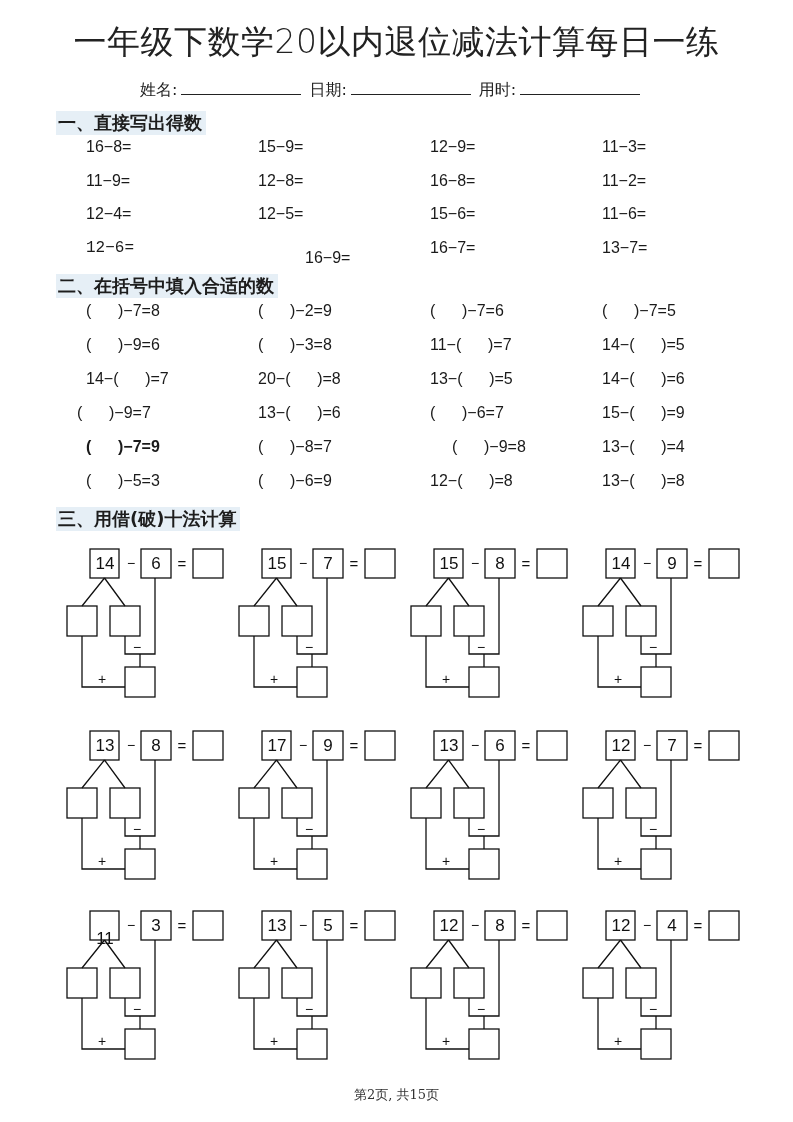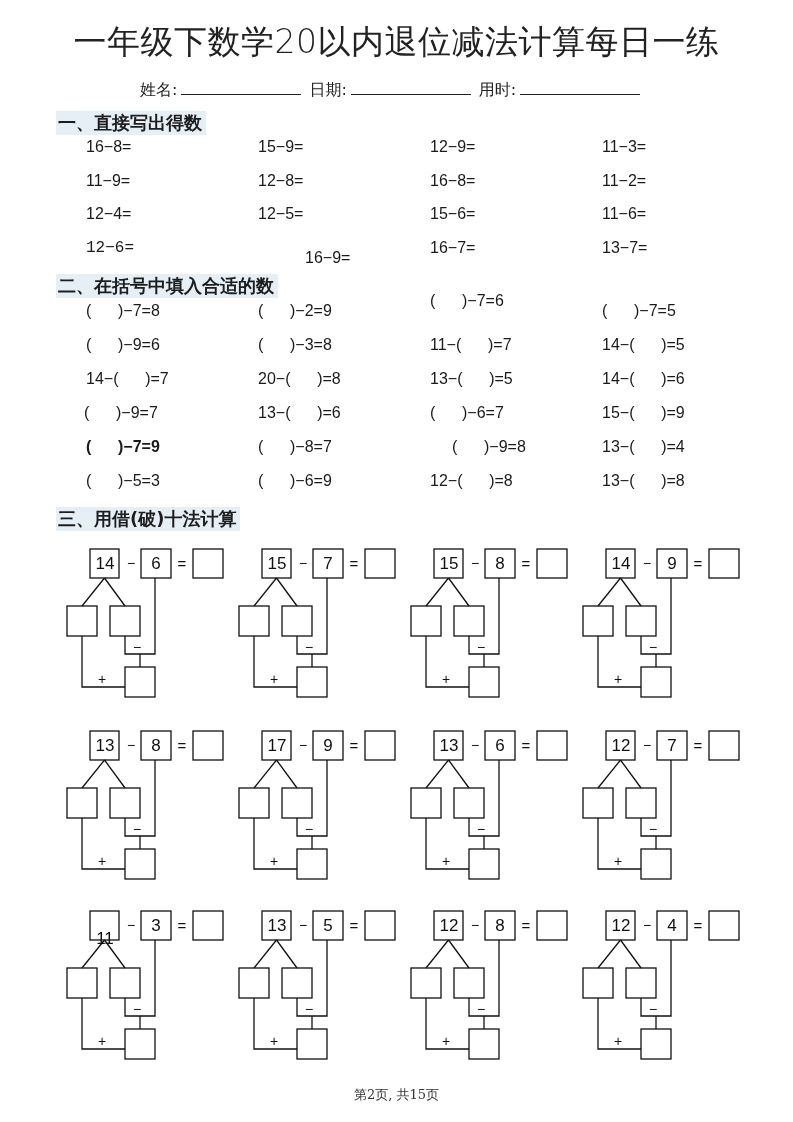--- a/index.html
+++ b/index.html
@@ -55,31 +55,31 @@
     <div class="cell" style="left: 430px; top: 205px;">15−6=</div>
     <div class="cell" style="left: 602px; top: 205px;">11−6=</div>
     <div class="cell" style="left: 86px; top: 238.5px; font-family: Liberation Mono, monospace;">12−6=</div>
     <div class="cell" style="left: 258px; top: 249px; margin-left: 47px;">16−9=</div>
     <div class="cell" style="left: 430px; top: 238.5px;">16−7=</div>
     <div class="cell" style="left: 602px; top: 238.5px;">13−7=</div>
   </div>
 <div id="s2">
     <div class="cell" style="left: 86px; top: 302px;">(      )−7=8</div>
     <div class="cell" style="left: 258px; top: 302px;">(      )−2=9</div>
-    <div class="cell" style="left: 430px; top: 292px;">(      )−7=6</div>
+    <div class="cell" style="left: 430px; top: 302px;">(      )−7=6</div>
     <div class="cell" style="left: 602px; top: 302px;">(      )−7=5</div>
     <div class="cell" style="left: 86px; top: 336px;">(      )−9=6</div>
     <div class="cell" style="left: 258px; top: 336px;">(      )−3=8</div>
     <div class="cell" style="left: 430px; top: 336px;">11−(      )=7</div>
     <div class="cell" style="left: 602px; top: 336px;">14−(      )=5</div>
     <div class="cell" style="left: 86px; top: 370px;">14−(      )=7</div>
     <div class="cell" style="left: 258px; top: 370px;">20−(      )=8</div>
     <div class="cell" style="left: 430px; top: 370px;">13−(      )=5</div>
     <div class="cell" style="left: 602px; top: 370px;">14−(      )=6</div>
-    <div class="cell" style="left: 84px; top: 404px;">(      )−9=7</div>
+    <div class="cell" style="left: 77px; top: 404px;">(      )−9=7</div>
     <div class="cell" style="left: 258px; top: 404px;">13−(      )=6</div>
     <div class="cell" style="left: 430px; top: 404px;">(      )−6=7</div>
     <div class="cell" style="left: 602px; top: 404px;">15−(      )=9</div>
     <div class="cell" style="left: 86px; top: 438px; font-weight: bold;">(      )−7=9</div>
     <div class="cell" style="left: 258px; top: 438px;">(      )−8=7</div>
     <div class="cell" style="left: 430px; top: 438px; margin-left: 22px;">(      )−9=8</div>
     <div class="cell" style="left: 602px; top: 438px;">13−(      )=4</div>
     <div class="cell" style="left: 86px; top: 472px;">(      )−5=3</div>
     <div class="cell" style="left: 258px; top: 472px;">(      )−6=9</div>
     <div class="cell" style="left: 430px; top: 472px;">12−(      )=8</div>

